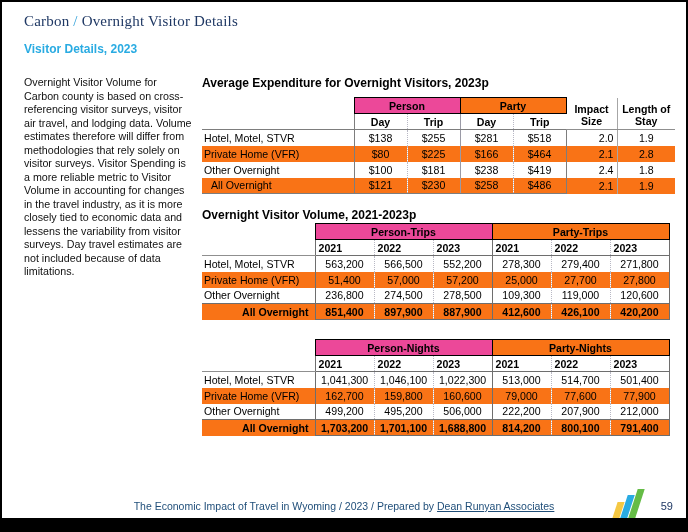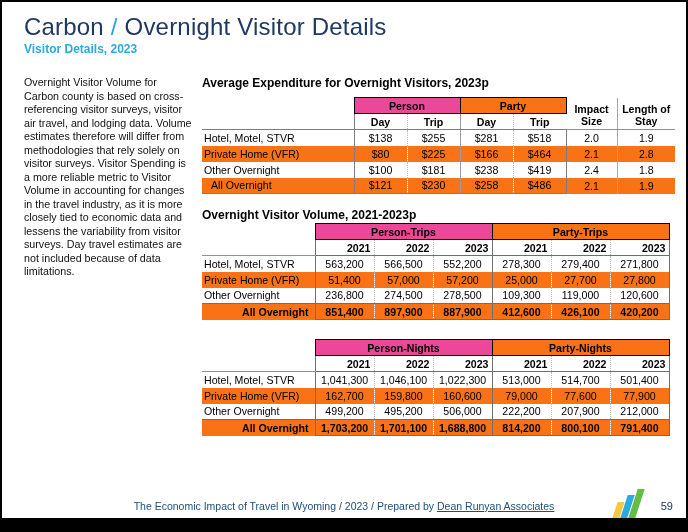--- a/index.html
+++ b/index.html
@@ -4,21 +4,21 @@
 <style>
   * { margin:0; padding:0; box-sizing:border-box; }
   body { background:#888; font-family:"Liberation Sans", sans-serif; }
   #page {
     position:relative; width:688px; height:532px; margin:0 auto;
     background:#fff; border:2px solid #000; overflow:hidden;
   }
   #bottom-bar { position:absolute; left:0; right:0; bottom:0; height:12px; background:#000; }
 
   
-  .title { position:absolute; left:22px; top:11px; font-size:24px; color:#1F3864; letter-spacing:.2px; }
+  .title { position:absolute; left:22px; top:11px; font-size:15px; color:#1F3864; letter-spacing:.2px;font-family:Liberation Serif, serif; }
   .title .sep { color:#2D9FD9; }
   .subtitle { position:absolute; left:22px; top:40px; font-size:12px; font-weight:bold; color:#29ABE2; }
 
   
   .sidebar { position:absolute; left:22px; top:74px; width:170px; font-size:10.7px; line-height:13.5px; color:#111; }
   .sidebar p { margin-bottom:13px; }
   .sidebar a { color:#111; text-decoration:underline; word-break:break-all; }
 
   
   .main { position:absolute; left:200px; top:74px; width:476px; }
@@ -28,29 +28,29 @@
 
   table { border-collapse:collapse; table-layout:fixed; }
   td, th { font-size:10.6px; padding:0 3px; height:16px; vertical-align:middle; white-space:nowrap; overflow:hidden; }
   th { font-weight:bold; }
   .rowlabel { text-align:left; padding-left:2px; }
   .val { text-align:center; }
   tr.shaded td, tr.shaded th { background:#f97316; }
   .grp { text-align:center; font-weight:bold; color:#000; border:1.5px solid #000; height:15px; }
   .grp.yellow { background:#ec4899; }
   .grp.blue   { background:#f97316; }
-  .yrhead { text-align:right; font-weight:bold; }
+  .yrhead { text-align:left; font-weight:bold; }
   .nolines { border:none; background:transparent !important; }
 
   
   .exp { position:absolute; left:0; top:21px; }
   .exp td:nth-child(2), .exp th.bL { border-left:1.5px solid #7d7d7d; }
   .exp td:nth-child(3), .exp td:nth-child(5) { border-left:1px dotted #b8b8c4; }
   .exp td:nth-child(4) { border-left:1px solid #9a9aa6; }
-  .exp td:nth-child(6) { border-left:1.5px solid #7d7d7d; }
+  .exp td:nth-child(6) { border-left:1.5px solid #7d7d7d;text-align:right; }
   .exp td:nth-child(7) { border-left:1px solid #a6a6a6; }
   .exp tr.subhead td { border-bottom:1px solid #8f8f8f; }
   .exp tr:last-child td:nth-child(-n+5) { border-bottom:1.5px solid #7d7d7d; }
   .exp .two-line { white-space:normal; line-height:12px; text-align:center; font-weight:bold; vertical-align:bottom; padding-bottom:2px; border-bottom:1px solid #8f8f8f; }
   .exp .los { border-left:1px solid #a6a6a6; }
   .exp tr.indent-last td.rowlabel { padding-left:9px; }
 
   
   .vol td:nth-child(2) { border-left:1.5px solid #6e6e6e; }
   .vol td:nth-child(3), .vol td:nth-child(4),

